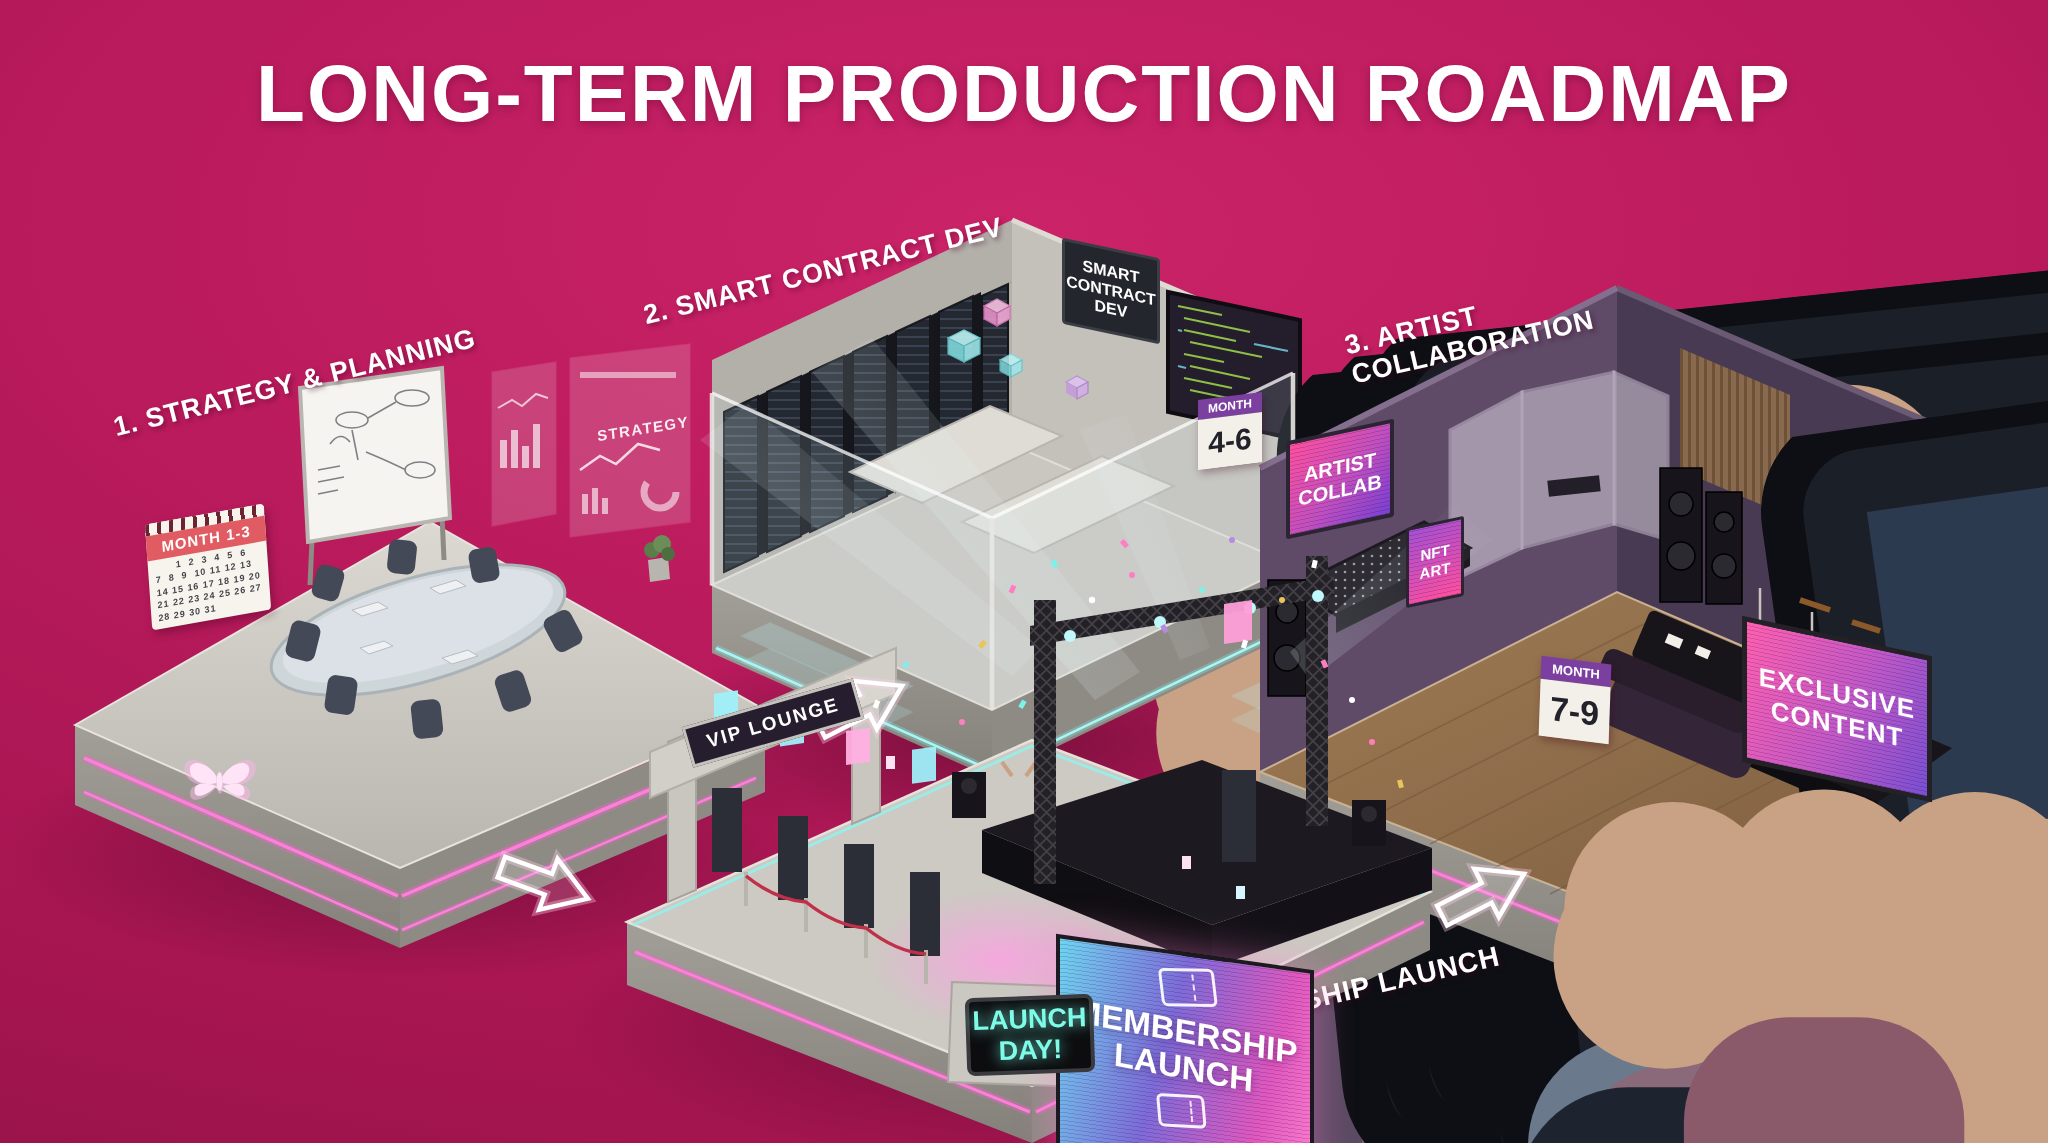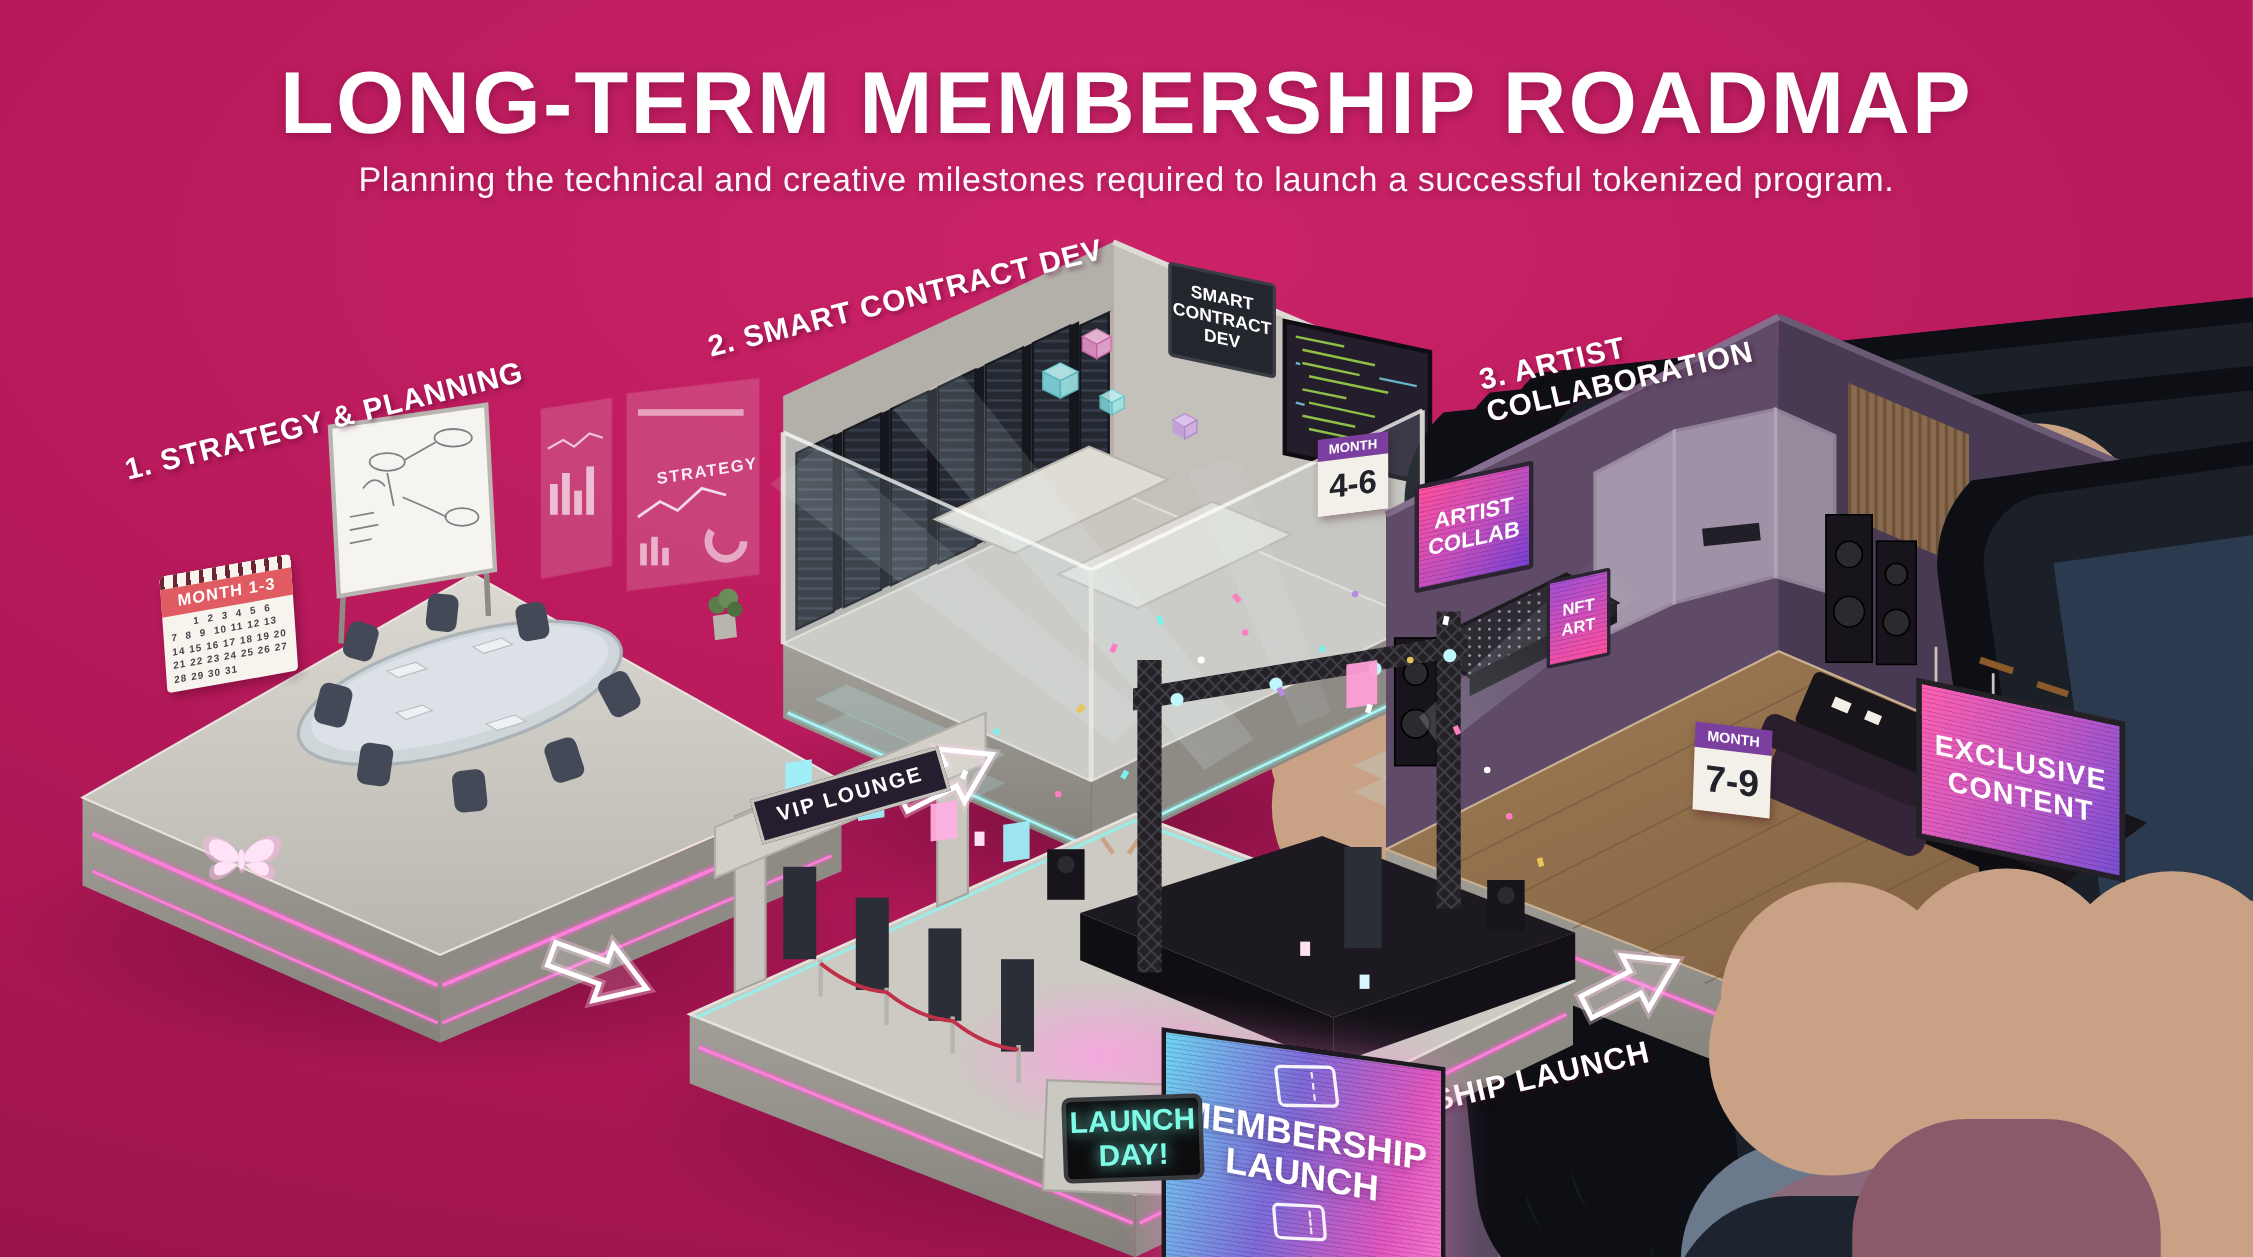--- a/index.html
+++ b/index.html
@@ -539,22 +539,21 @@
     <rect x="1312" y="560" width="5" height="8" fill="#ffffff" transform="rotate(12 1314 564)"></rect>
     <circle cx="1232" cy="540" r="3" fill="#b88ae0"></circle>
     <rect x="1122" y="540" width="5" height="8" fill="#ff7ec2" transform="rotate(-40 1124 544)"></rect>
     <circle cx="906" cy="665" r="3" fill="#7ef0ea"></circle>
     <rect x="874" y="700" width="5" height="8" fill="#ffffff" transform="rotate(22 876 704)"></rect>
     <circle cx="1372" cy="742" r="3" fill="#ff7ec2"></circle>
     <rect x="1398" y="780" width="5" height="8" fill="#e8c55a" transform="rotate(-14 1400 784)"></rect>
   </g>
 </svg>
 
-<div class="txt3 title">LONG-TERM MEMBERSHIP ROADMAP</div>
-<div class="txt3 subtitle">Planning the technical and creative milestones required to launch a successful tokenized program.</div>
+<div class="txt3 title">LONG-TERM PRODUCTION ROADMAP</div>
 
 <div class="ov stage-label" style="left:118px;top:412px;transform:rotate(-14deg);transform-origin:left bottom;">1. STRATEGY &amp; PLANNING</div>
 <div class="ov stage-label" style="left:648px;top:300px;transform:rotate(-14deg);transform-origin:left bottom;">2. SMART CONTRACT DEV</div>
 <div class="ov stage-label wrap" style="left:1342px;top:332px;width:272px;transform:rotate(-13deg);transform-origin:left top;">3. ARTIST COLLABORATION</div>
 <div class="ov stage-label" style="left:1146px;top:1022px;font-size:28px;transform:rotate(-13deg);transform-origin:left bottom;">4. MEMBERSHIP LAUNCH</div>
 
 <div class="ov" style="left:588px;top:420px;width:110px;text-align:center;color:rgba(255,255,255,.9);font-weight:700;
      font-size:15px;letter-spacing:1.5px;transform:rotate(-5deg) skewY(-4deg);">STRATEGY</div>
 <div class="ov calendar" style="left:148px;top:514px;width:120px;transform:rotate(-4deg) skewY(-6deg);">
   <div class="spiral"></div>

